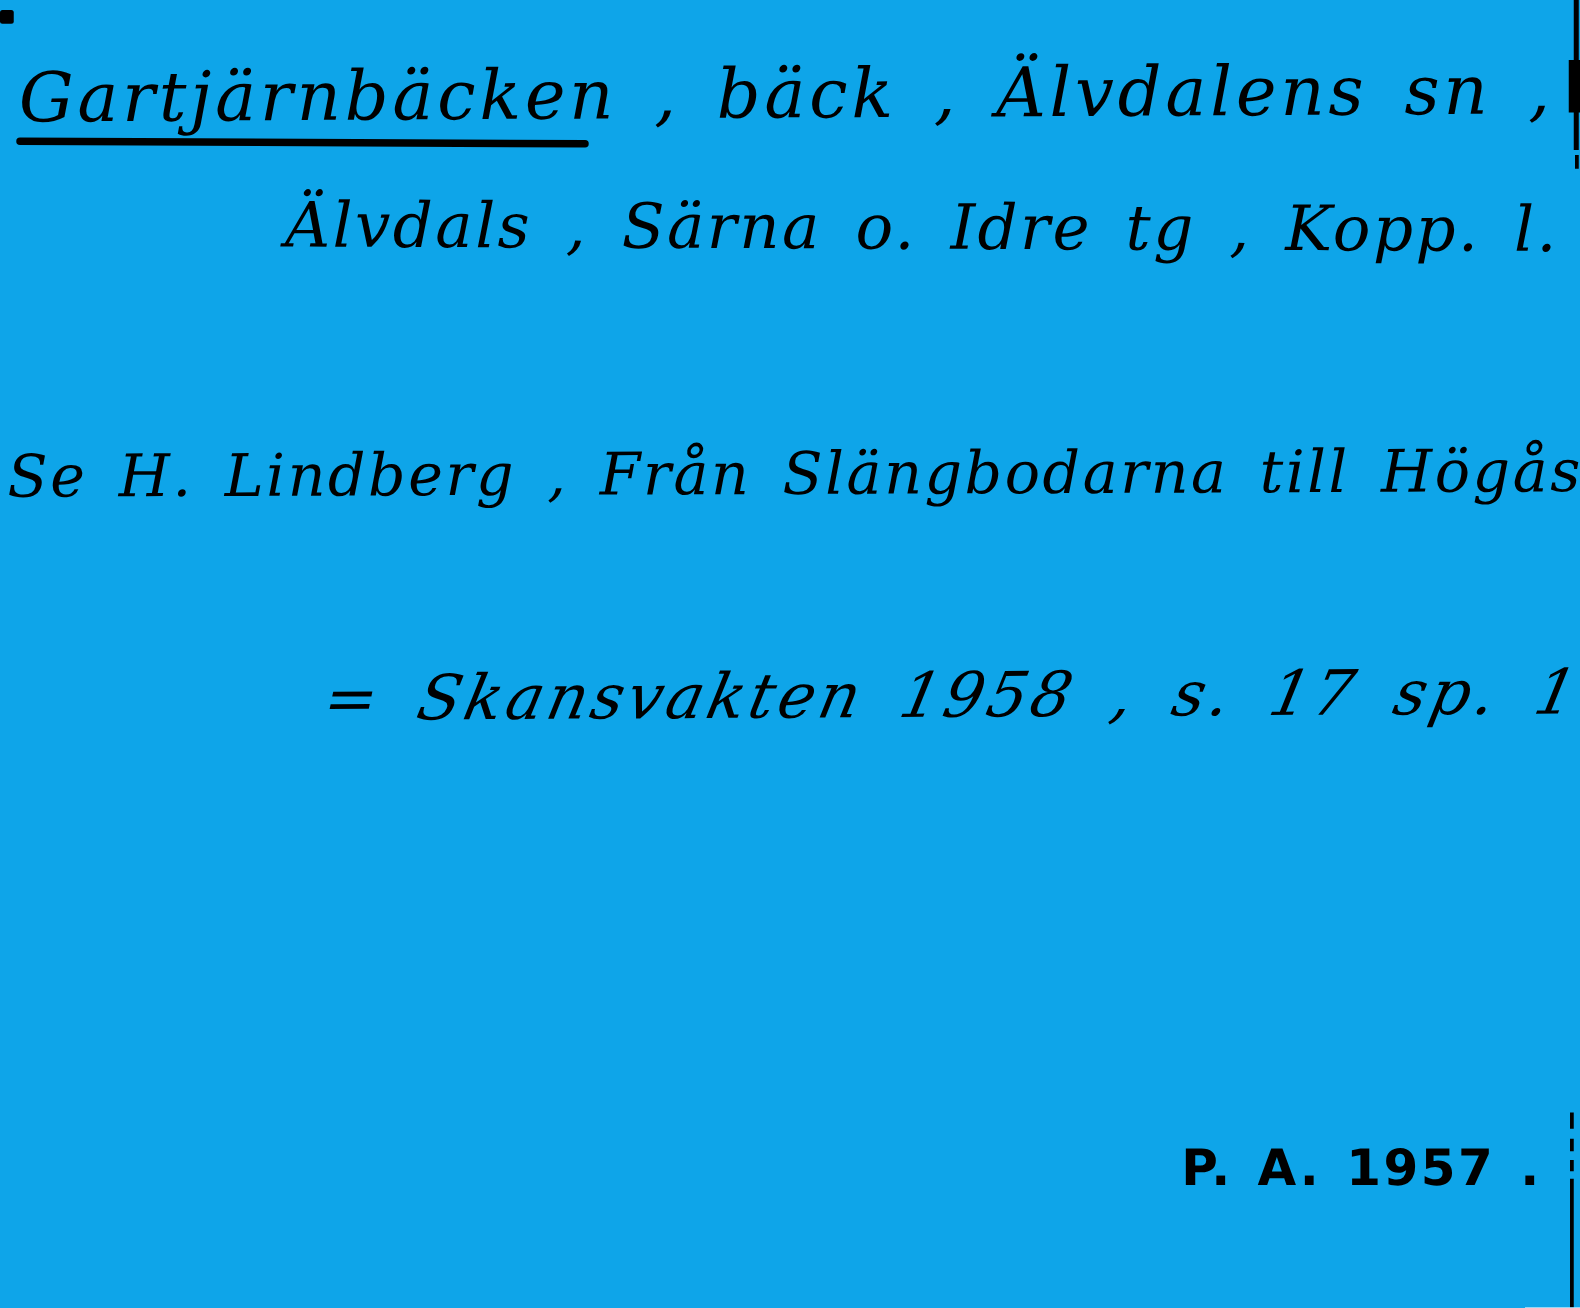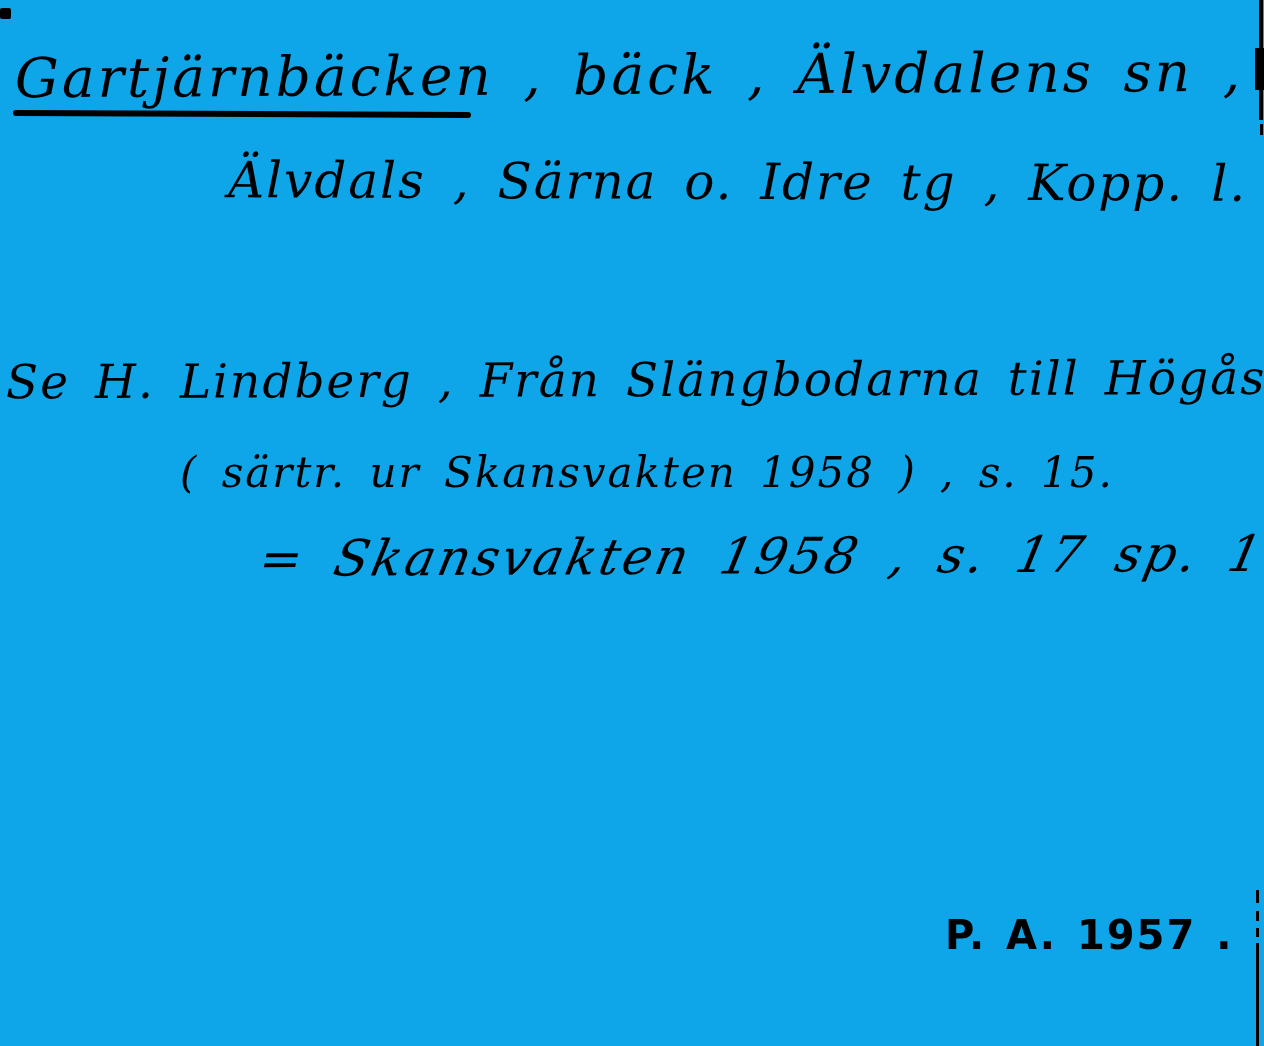--- a/index.html
+++ b/index.html
@@ -112,21 +112,20 @@
 
   <div class="hw" id="line1">
     <span>Gartjärnbäcken</span><span> , bäck , Älvdalens sn ,</span>
   </div>
   <div id="headword-underline"></div>
 
   <div class="hw" id="line2">Älvdals , Särna o. Idre tg , Kopp. l.</div>
 
   <div class="hw" id="line3">Se H. Lindberg , Från Slängbodarna till Högåsen</div>
 
-  <div class="hw" id="line4">( särtr. ur Skansvakten 1958 ) , s. 15.</div>
 
   <div class="hw" id="line5">= Skansvakten 1958 , s. 17 sp. 1.</div>
 
   <div id="signature">P. A. 1957 .</div>
 
   <div class="mark" id="edge-tr-line"></div>
   <div class="mark" id="edge-tr-thick"></div>
   <div class="mark" id="edge-tr-dash"></div>
   <div class="mark" id="edge-br-dash1"></div>
   <div class="mark" id="edge-br-dash2"></div>

